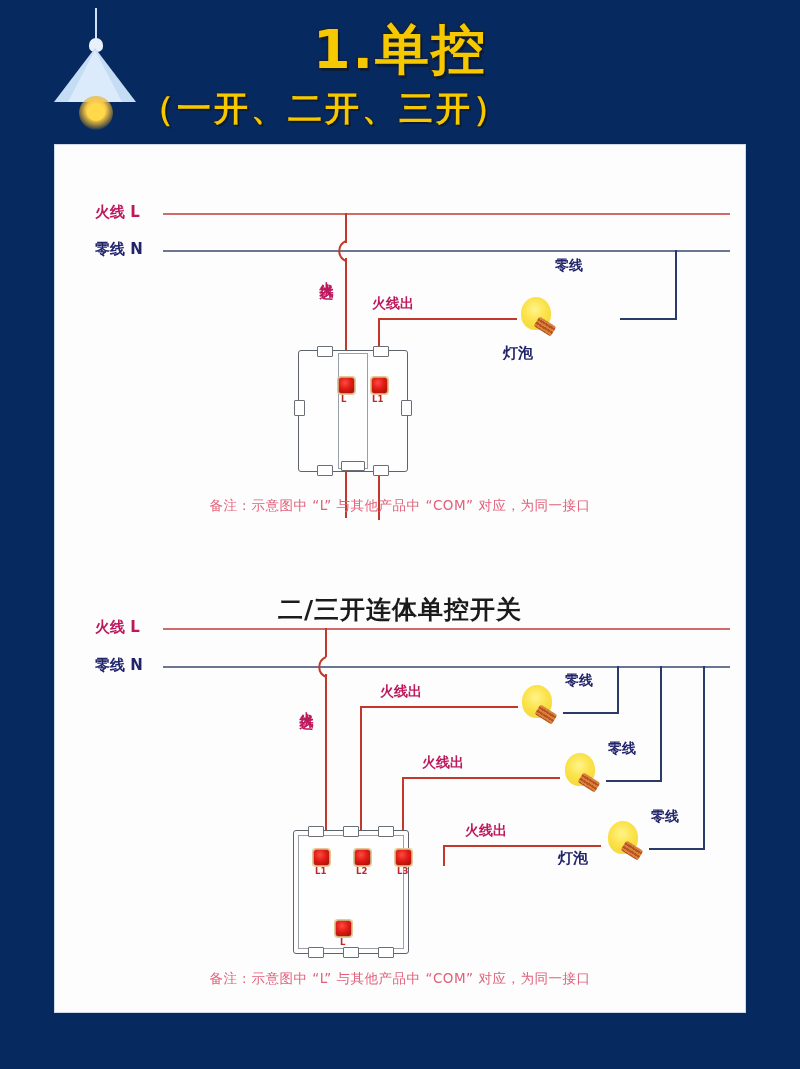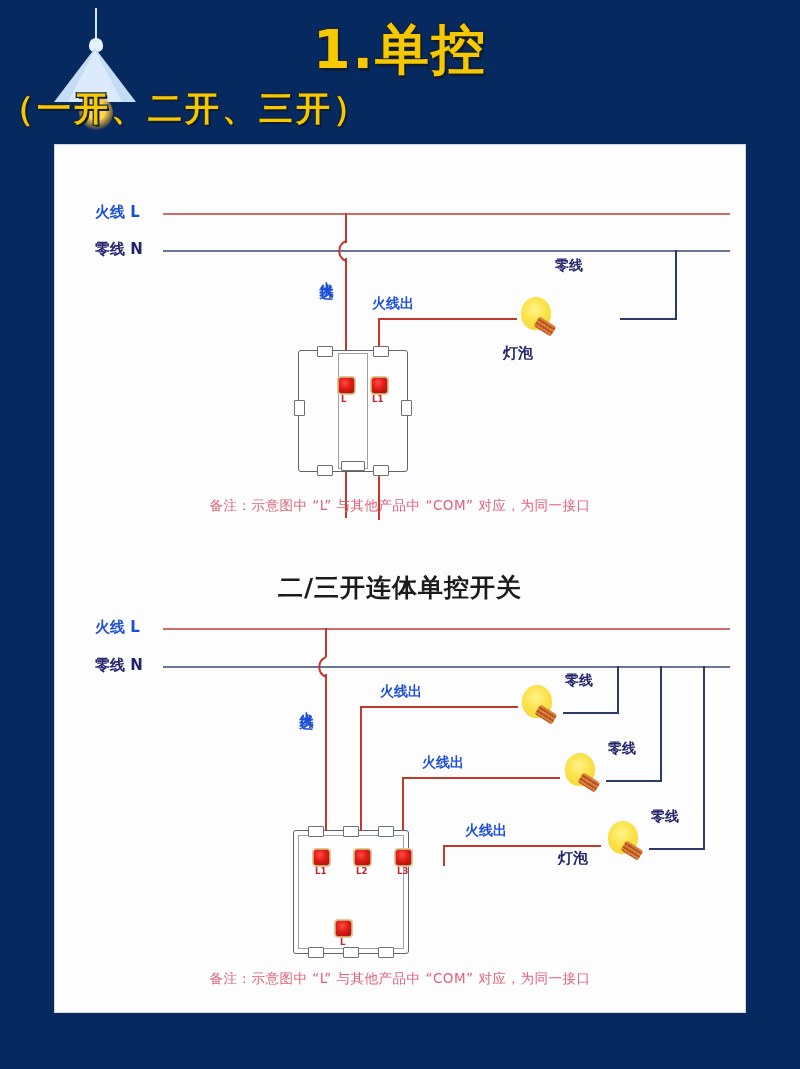--- a/index.html
+++ b/index.html
@@ -31,21 +31,21 @@
 
   .title-main{
     position:absolute;left:0;top:14px;width:800px;text-align:center;
     font-size:54px;font-weight:bold;letter-spacing:2px;color:#f6c800;
     font-family:"DejaVu Sans","Liberation Sans",sans-serif;
     -webkit-text-stroke:3px #13233f;
     paint-order:stroke fill;
     text-shadow:2px 3px 0 #0d1b33;
   }
   .title-sub{
-    position:absolute;left:0;top:86px;width:650px;text-align:left;
+    position:absolute;left:0;top:86px;width:650px;text-align:center;
     font-size:34px;font-weight:bold;letter-spacing:3px;color:#f6c800;
     font-family:"DejaVu Sans","Liberation Sans",sans-serif;
     -webkit-text-stroke:2.5px #13233f;
     paint-order:stroke fill;
     text-shadow:2px 2px 0 #0d1b33;
   }
 
   
   .card{position:absolute;left:55px;top:145px;width:690px;height:867px;
         background:#fdfdfd;box-shadow:0 0 0 1px #cfd8e6;}
@@ -59,21 +59,21 @@
         font-family:"DejaVu Sans","Liberation Sans",sans-serif;}
 
   
   .wire-r{position:absolute;background:#c0392b;}
   .wire-n{position:absolute;background:#2b3a67;}
   .wire-rl{position:absolute;background:#cf6b6b;}
   .wire-nl{position:absolute;background:#6b7694;}
 
   
   .lab{position:absolute;font-weight:bold;font-family:"DejaVu Sans","Liberation Sans",sans-serif;white-space:nowrap;}
-  .lab-red{color:#1d4ed8;}
+  .lab-red{color:#be185d;}
   .lab-navy{color:#22246b;}
   .lab-v{writing-mode:vertical-rl;text-orientation:upright;letter-spacing:2px;}
 
   
   .bulb{position:absolute;width:34px;height:40px;}
   .bulb-g{position:absolute;left:2px;top:0;width:30px;height:33px;border-radius:50% 50% 46% 46%;
           background:radial-gradient(circle at 46% 38%, #fff48a 0%, #fbe249 45%, #f2d431 100%);}
   .bulb-base{position:absolute;left:16px;top:24px;width:20px;height:11px;
              background:repeating-linear-gradient(#d9803a 0 2px,#b8541f 2px 4px);
              transform:rotate(32deg);border-radius:2px;}
@@ -149,21 +149,21 @@
       <div class="clip" style="left:286px;top:316px;width:22px;height:8px;"></div>
 
       <div class="term" style="left:283px;top:232px;"></div>
       <div class="term" style="left:316px;top:232px;"></div>
       <div class="term-lab" style="left:286px;top:249px;">L</div>
       <div class="term-lab" style="left:317px;top:249px;">L1</div>
     </div>
 
     <div class="note" style="top:352px;">备注：示意图中 “L” 与其他产品中 “COM” 对应，为同一接口</div>
 
-    <div class="sec-title" style="top:426px;">二/三开连体单控开关</div>
+    <div class="sec-title" style="top:448px;">二/三开连体单控开关</div>
 
     <div class="wire-rl" style="left:108px;top:483px;width:567px;height:2px;"></div>
     <div class="wire-nl" style="left:108px;top:521px;width:567px;height:2px;"></div>
 
     <div class="wire-r" style="left:270px;top:483px;width:2px;height:29px;"></div>
     <div class="wire-r" style="left:270px;top:529px;width:2px;height:275px;"></div>
     <svg style="position:absolute;left:261px;top:511px;" width="14" height="22">
       <path d="M10 1 C 1 5, 1 17, 10 21" stroke="#c0392b" stroke-width="2" fill="none"></path>
     </svg>
 

